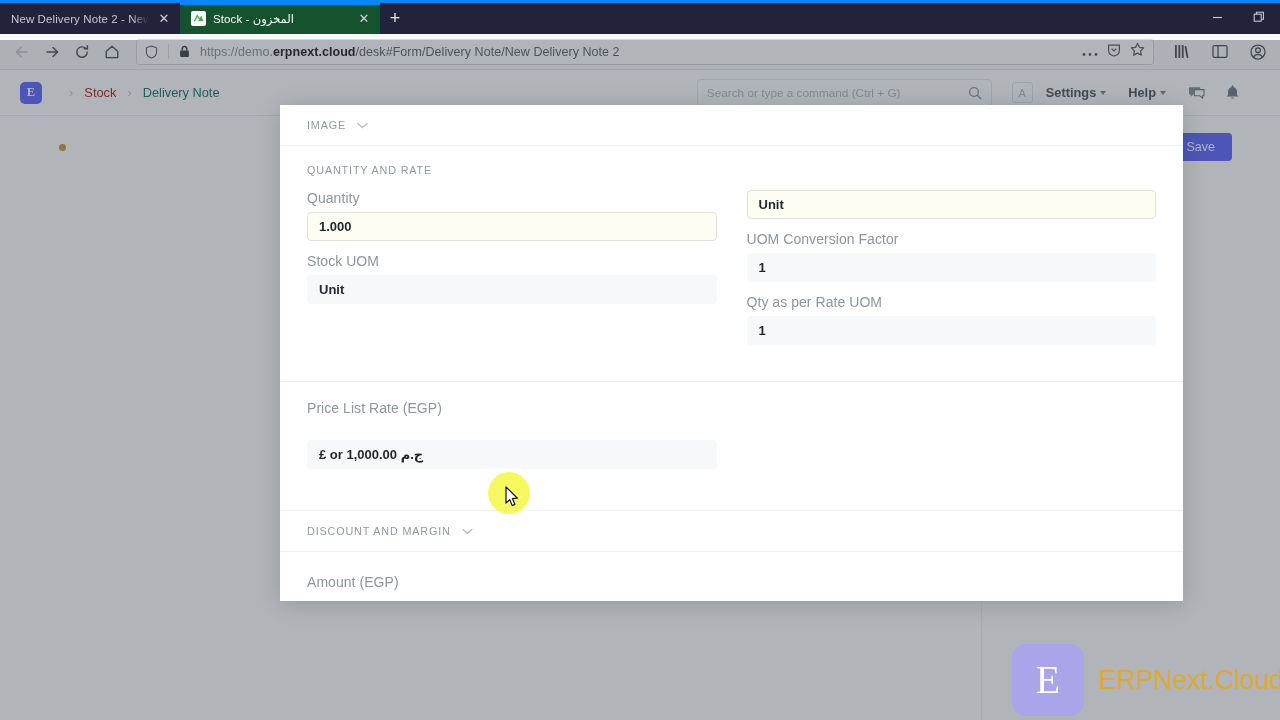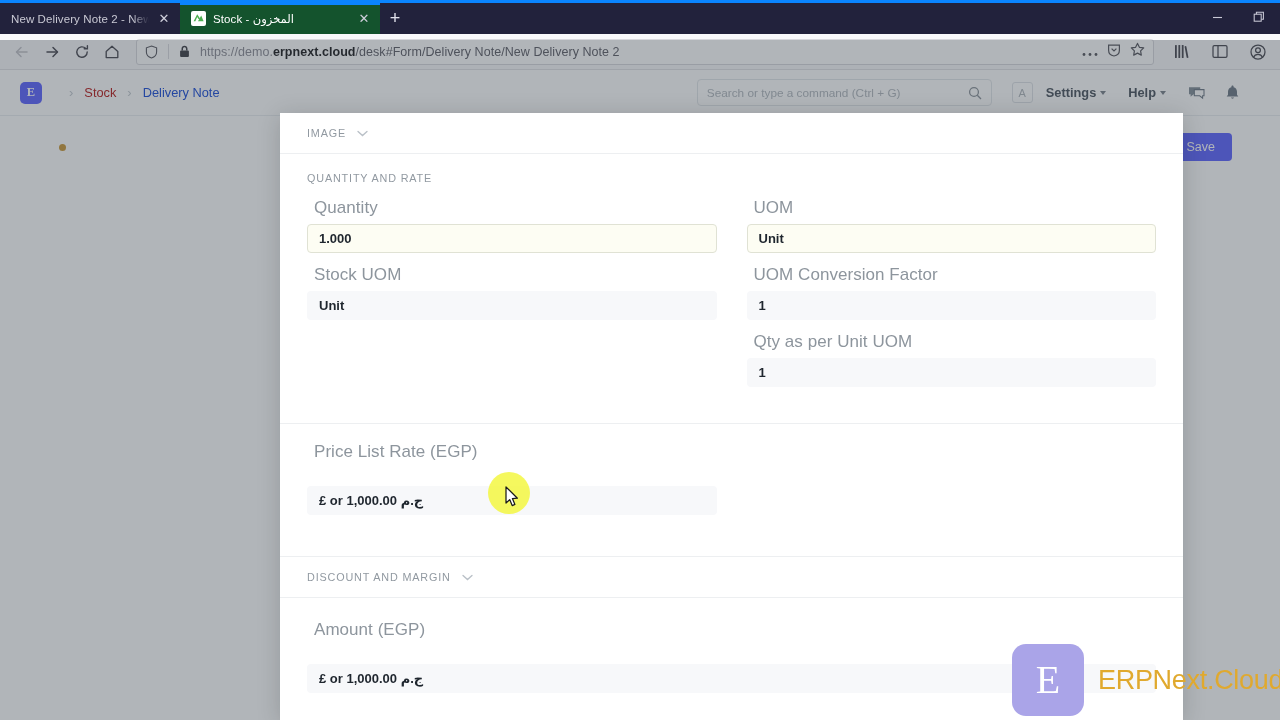--- a/index.html
+++ b/index.html
@@ -98,21 +98,21 @@
   }
   .brand{
     width:22px;height:22px;border-radius:5px;background:#5e64ff;
     display:flex;align-items:center;justify-content:center;
     color:#fff;font-size:12.5px;font-weight:700; flex:none;
     font-family:"Liberation Serif", serif;
   }
   .crumbs{ display:flex; align-items:center; gap:0; margin-left:16px; }
   .crumbs .sepc{ color:#c3c9cf; font-size:13px; margin:0 11px; }
   .crumbs a{ color:#b91c1c; font-size:12.8px; text-decoration:none; }
-  .crumbs a.strong{ color:#1d4ed8; }
+  .crumbs a.strong{ color:#0f766e; }
   .navspacer{ flex:1; }
   .appsearch{
     width:295px; height:27px; border:1px solid #e3e7ea; border-radius:4px;
     display:flex; align-items:center; padding:0 9px; gap:23px; background:#fff;
   }
   .appsearch input{
     flex:1; border:0; outline:0; font-size:11.8px; color:#8d949b;
     font-family:inherit; background:transparent;
   }
   .appsearch input::placeholder{ color:#b3b9bf; }
@@ -155,42 +155,42 @@
   .sidecol{ width:250px; }
 
   
   .backdrop{
     position:absolute; left:0; top:40px; width:1280px; height:680px;
     background:rgba(51,61,71,.38); z-index:40;
   }
 
   
   .modal{
-    position:absolute; left:280px; top:113px; width:903px; height:608px;
+    position:absolute; left:280px; top:105px; width:903px; height:496px;
     background:#ffffff; z-index:60; overflow:hidden;
     box-shadow:0 3px 22px rgba(20,25,30,.18);
   }
   .msection{ padding:0 27px; }
   .mrow-head{
     display:flex; align-items:center; gap:11px; height:40px;
   }
   .sectlabel{
     font-size:10.8px; letter-spacing:.85px; color:#9199a1; text-transform:uppercase;
   }
   .chev{ color:#b9c0c7; display:flex; }
   .hr-full{ height:1px; background:#edeff1; }
 
   .grid2{
     display:flex; gap:30px; padding:0 27px;
   }
   .col{ flex:1; min-width:0; }
 
   .field{ margin-bottom:12px; }
   .flabel{
-    font-size:17px; color:#8d959d; margin-bottom:6px; display:block; letter-spacing:.05px;margin-left:7px;
+    font-size:14px; color:#8d959d; margin-bottom:6px; display:block; letter-spacing:.05px;
   }
   .fbox{
     height:29px; border-radius:4px; display:flex; align-items:center;
     padding:0 11px; font-size:13px; color:#1f262e;
   }
   .fbox.edit{
     background:#fdfdf3; border:1px solid #e0e2d4; font-weight:700;
   }
   .fbox.readonly{
     background:#f7f8fa; border:1px solid transparent; font-weight:700;
@@ -449,29 +449,28 @@
           <span class="flabel">Quantity</span>
           <div class="fbox edit">1.000</div>
         </div>
         <div class="field">
           <span class="flabel">Stock UOM</span>
           <div class="fbox readonly">Unit</div>
         </div>
       </div>
       <div class="col">
         <div class="field">
-          <span class="flabel">UOM</span>
           <div class="fbox edit">Unit</div>
         </div>
         <div class="field">
           <span class="flabel">UOM Conversion Factor</span>
           <div class="fbox readonly">1</div>
         </div>
         <div class="field">
-          <span class="flabel">Qty as per Unit UOM</span>
+          <span class="flabel">Qty as per Rate UOM</span>
           <div class="fbox readonly">1</div>
         </div>
       </div>
     </div>
 
     <div style="height:24px"></div>
     <div class="hr-full"></div>
 
     <div class="grid2" style="padding-top:18px">
       <div class="col">

